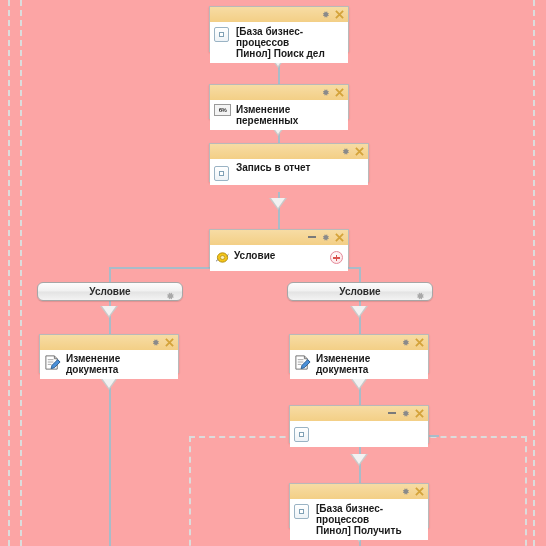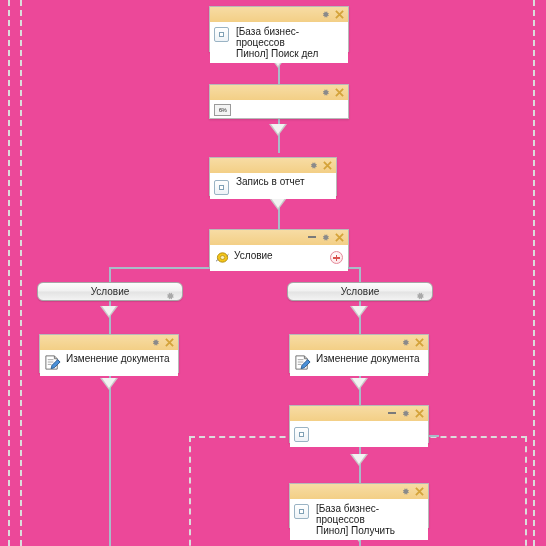--- a/index.html
+++ b/index.html
@@ -7,22 +7,23 @@
     padding: 0;
     background: #ffffff;
   }
   body {
     font-family: "Liberation Sans", sans-serif;
   }
   #canvas {
     position: relative;
     width: 546px;
     height: 546px;
-    background: #ec4899;
+    background: #fca5a5;
     overflow: hidden;
+    font-weight: bold;
   }
 
   
   .vdash {
     position: absolute;
     top: 0;
     width: 0;
     height: 546px;
     border-left: 2px dashed #dcdcdc;
   }
@@ -282,24 +283,25 @@
           </svg>
       </span>
       <span class="hc hc-close">
         <svg width="9" height="9" viewBox="0 0 10 10">
             <path stroke="#d4a33a" stroke-width="2" d="M1 1l8 8M9 1l-8 8"></path>
           </svg>
       </span>
     </div>
     <div class="node-body" style="padding-left:26px; min-height:18px;">
       <span class="ico ico-vars" style="top:4px;">6%</span>
-    </div>
-  </div>
-
-  <div class="node" style="left:209px; top:157px; width:128px; height:39px;">
+      <span class="node-label">Изменение переменных</span>
+    </div>
+  </div>
+
+  <div class="node" style="left:209px; top:143px; width:160px; height:39px;">
     <div class="node-head">
       <span class="hc hc-gear">
         <svg width="9" height="9" viewBox="0 0 16 16">
             <path fill="#8a8a8a" d="M8 5a3 3 0 100 6 3 3 0 000-6zm0 4.4A1.4 1.4 0 118 6.6a1.4 1.4 0 010 2.8zM14 9.2l-1.3-.4a4.8 4.8 0 000-1.6l1.3-.4-.6-1.6-1.3.5a4.8 4.8 0 00-1.1-1.1l.5-1.3L9.9 2.7l-.4 1.3a4.8 4.8 0 00-1.6 0L7.5 2.7 5.9 3.3l.5 1.3a4.8 4.8 0 00-1.1 1.1l-1.3-.5-.6 1.6 1.3.4a4.8 4.8 0 000 1.6l-1.3.4.6 1.6 1.3-.5c.3.4.7.8 1.1 1.1l-.5 1.3 1.6.6.4-1.3a4.8 4.8 0 001.6 0l.4 1.3 1.6-.6-.5-1.3c.4-.3.8-.7 1.1-1.1l1.3.5.6-1.6z"></path>
           </svg>
       </span>
       <span class="hc hc-close">
         <svg width="9" height="9" viewBox="0 0 10 10">
             <path stroke="#d4a33a" stroke-width="2" d="M1 1l8 8M9 1l-8 8"></path>
           </svg>

